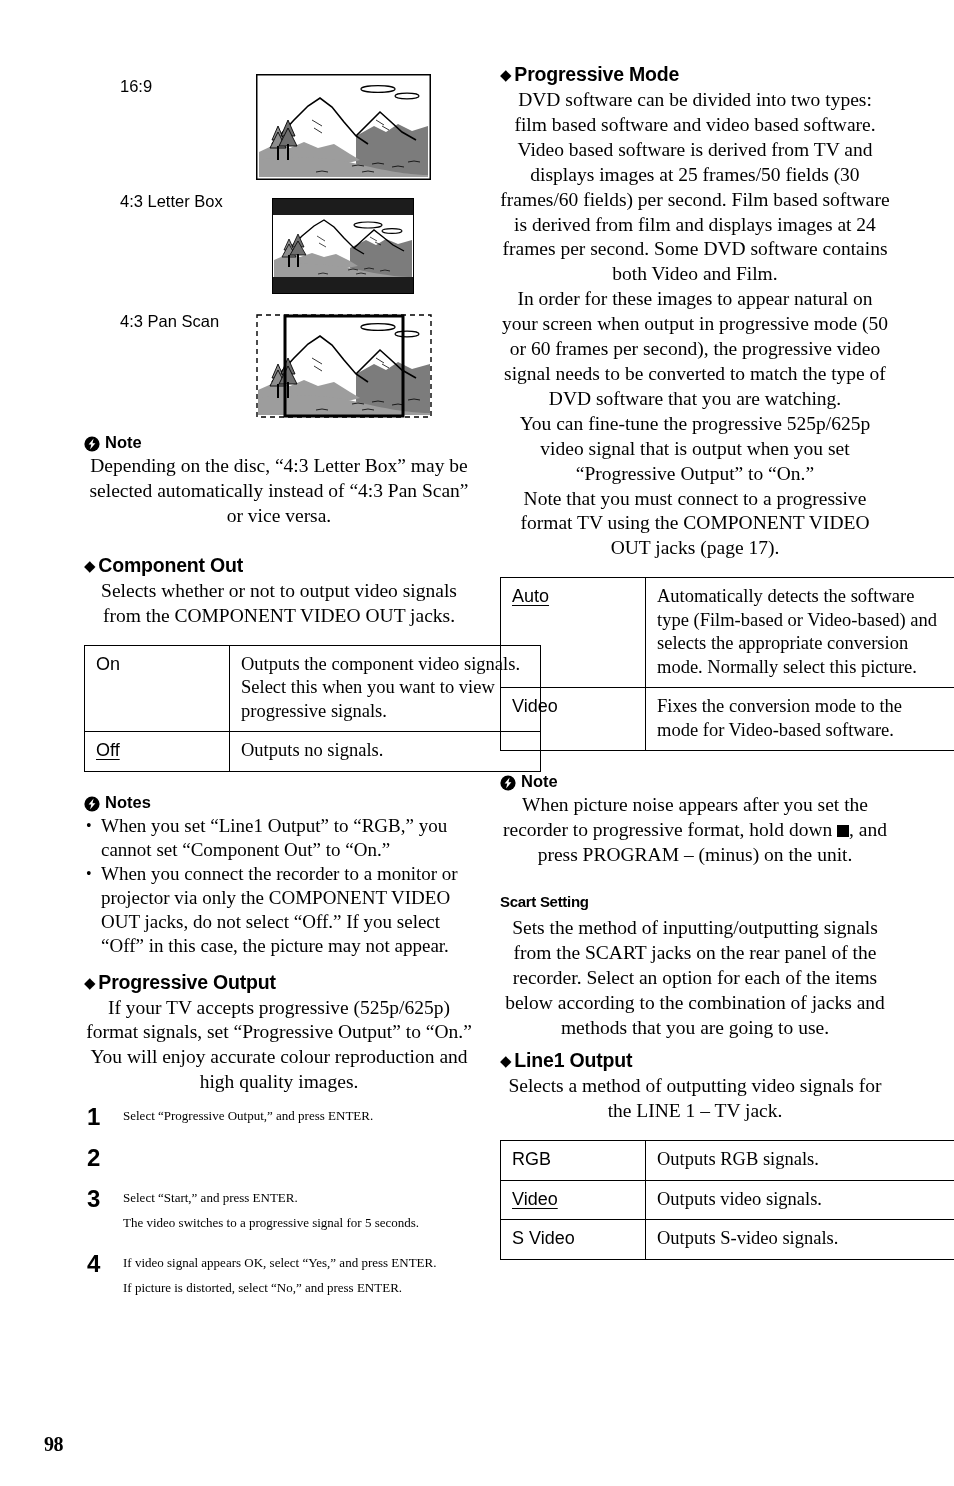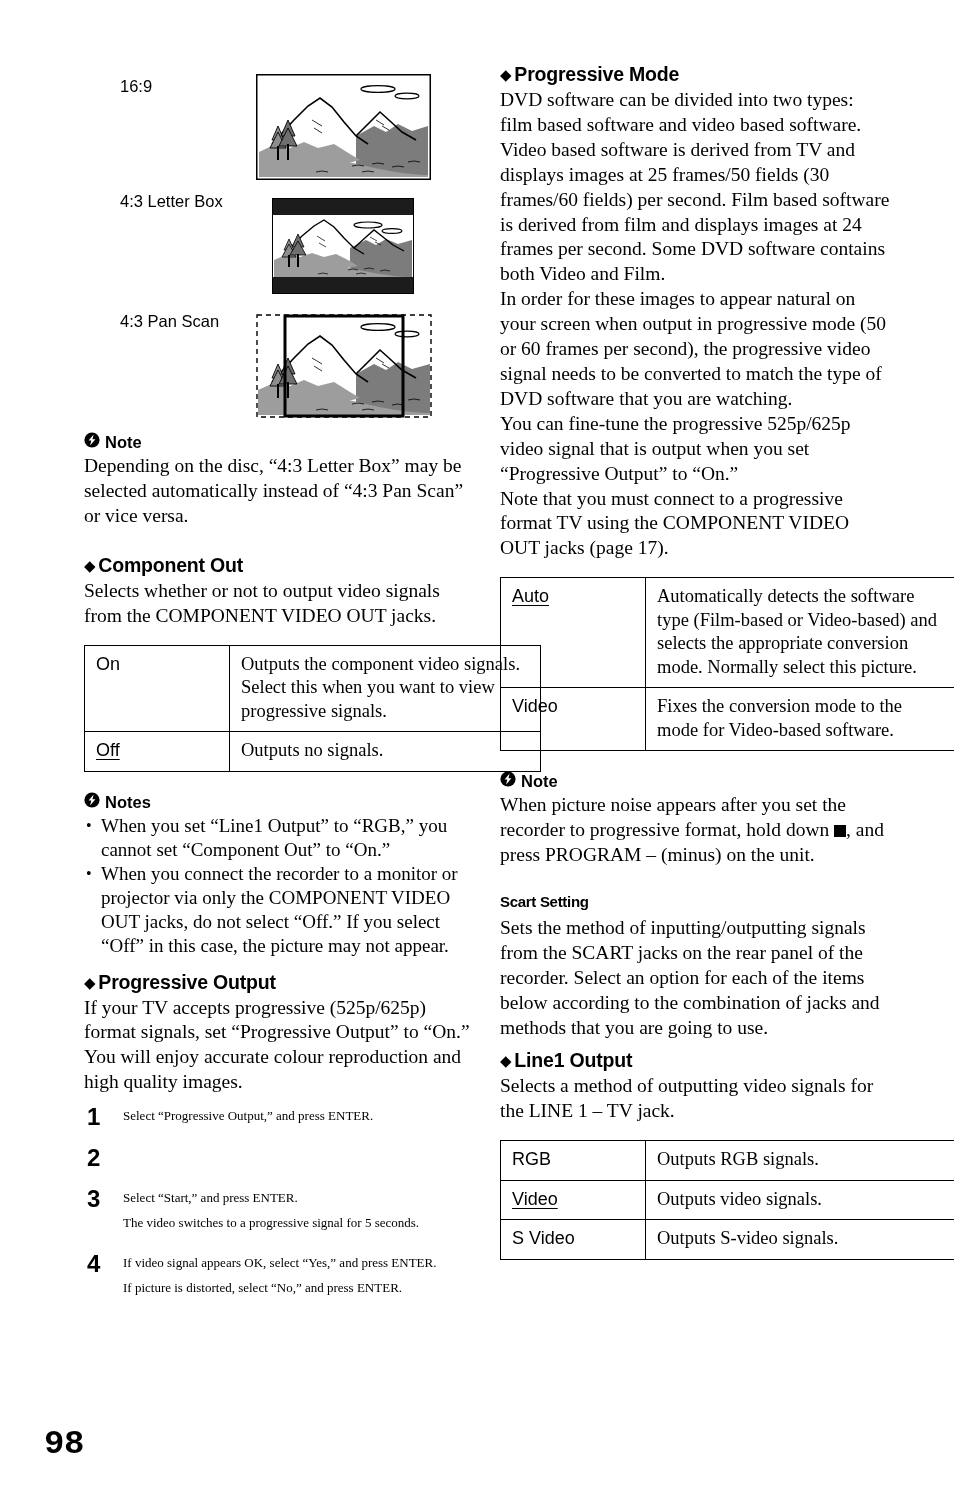--- a/index.html
+++ b/index.html
@@ -25,21 +25,21 @@
     width: 390px;
   }
   .col-left  { left: 84px; }
   .col-right { left: 500px; }
 
   
   .body-text {
     font-family: "Liberation Serif", "DejaVu Serif", serif;
     font-size: 19.5px;
     line-height: 24.9px;
-    text-align: left;
+    text-align: center;
     margin: 0;
   }
   .head-diamond {
     font-family: "Liberation Sans", "DejaVu Sans", sans-serif;
     font-weight: bold;
     font-size: 19.5px;
     line-height: 24px;
     letter-spacing: -0.2px;
     margin: 0 0 2px 0;
     display: flex;
@@ -60,21 +60,21 @@
     letter-spacing: -0.3px;
     margin: 0 0 1px 0;
   }
   .note-head {
     font-family: "Liberation Sans", "DejaVu Sans", sans-serif;
     font-weight: bold;
     font-size: 16.5px;
     line-height: 20px;
     margin: 0 0 2px 0;
     display: flex;
-    align-items: flex-start;
+    align-items: flex-end;
     gap: 5px;
   }
   .note-icon {
     display: inline-block;
     width: 16px;
     height: 16px;
     flex: 0 0 16px;
   }
   .note-icon svg { display: block; }
 
@@ -161,23 +161,23 @@
     font-size: 13px;
     line-height: 24.5px;
     flex: 1 1 auto;
   }
 
   
   .pagenum {
     position: absolute;
     left: 44px;
     top: 1428px;
-    font-family: Liberation Mono, monospace;
+    font-family: Liberation Serif, serif;
     font-weight: bold;
-    font-size: 34px;
+    font-size: 20px;
     line-height: 32px;
     letter-spacing: -0.5px;
   }
 
   
   .illus { position: absolute; }
   .illus svg { display: block; }
 
   .stop-glyph {
     display: inline-block;

